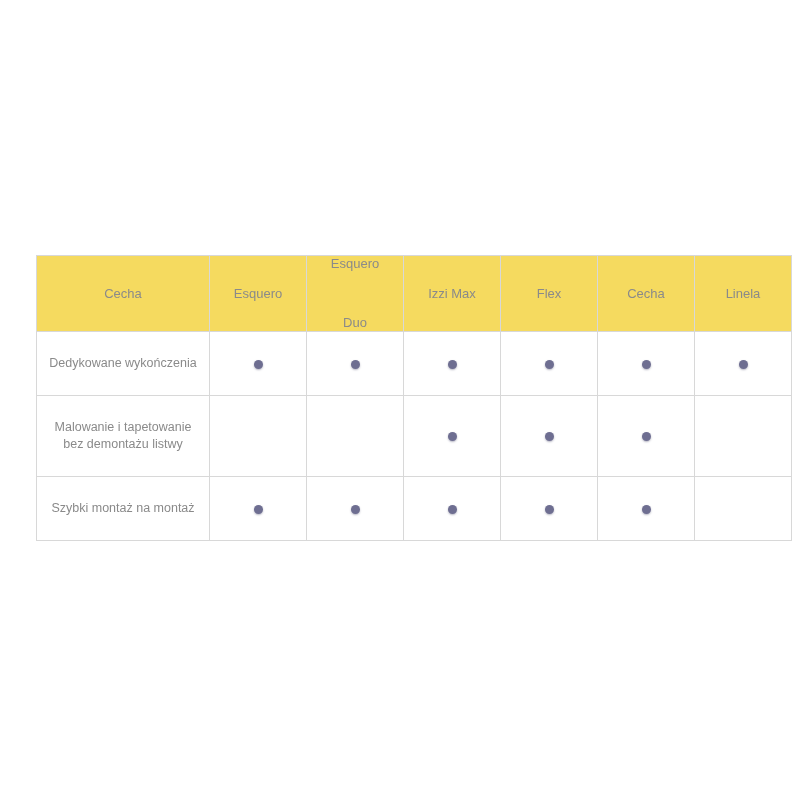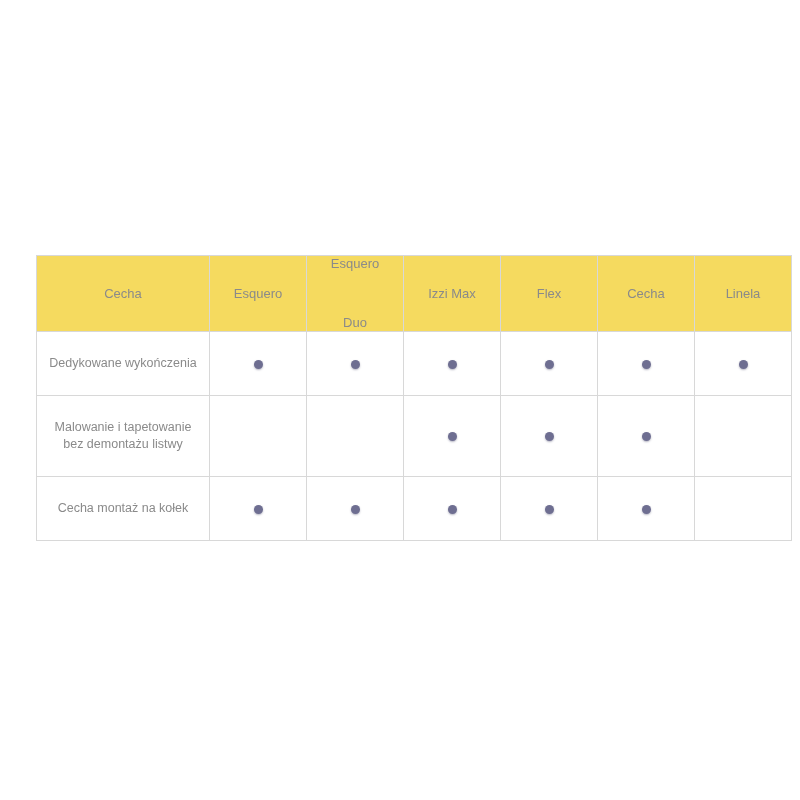--- a/index.html
+++ b/index.html
@@ -116,21 +116,21 @@
           <td class="mark-cell"></td>
           <td class="mark-cell"></td>
           <td class="mark-cell"><span class="dot"></span></td>
           <td class="mark-cell"><span class="dot"></span></td>
           <td class="mark-cell"><span class="dot"></span></td>
           <td class="mark-cell"></td>
         </tr>
 
 
         <tr>
-          <td class="feature-cell">Cecha montaż na kołek</td>
+          <td class="feature-cell">Szybki montaż na montaż</td>
           <td class="mark-cell"><span class="dot"></span></td>
           <td class="mark-cell"><span class="dot"></span></td>
           <td class="mark-cell"><span class="dot"></span></td>
           <td class="mark-cell"><span class="dot"></span></td>
           <td class="mark-cell"><span class="dot"></span></td>
           <td class="mark-cell"></td>
         </tr>
 
 
       </tbody>

